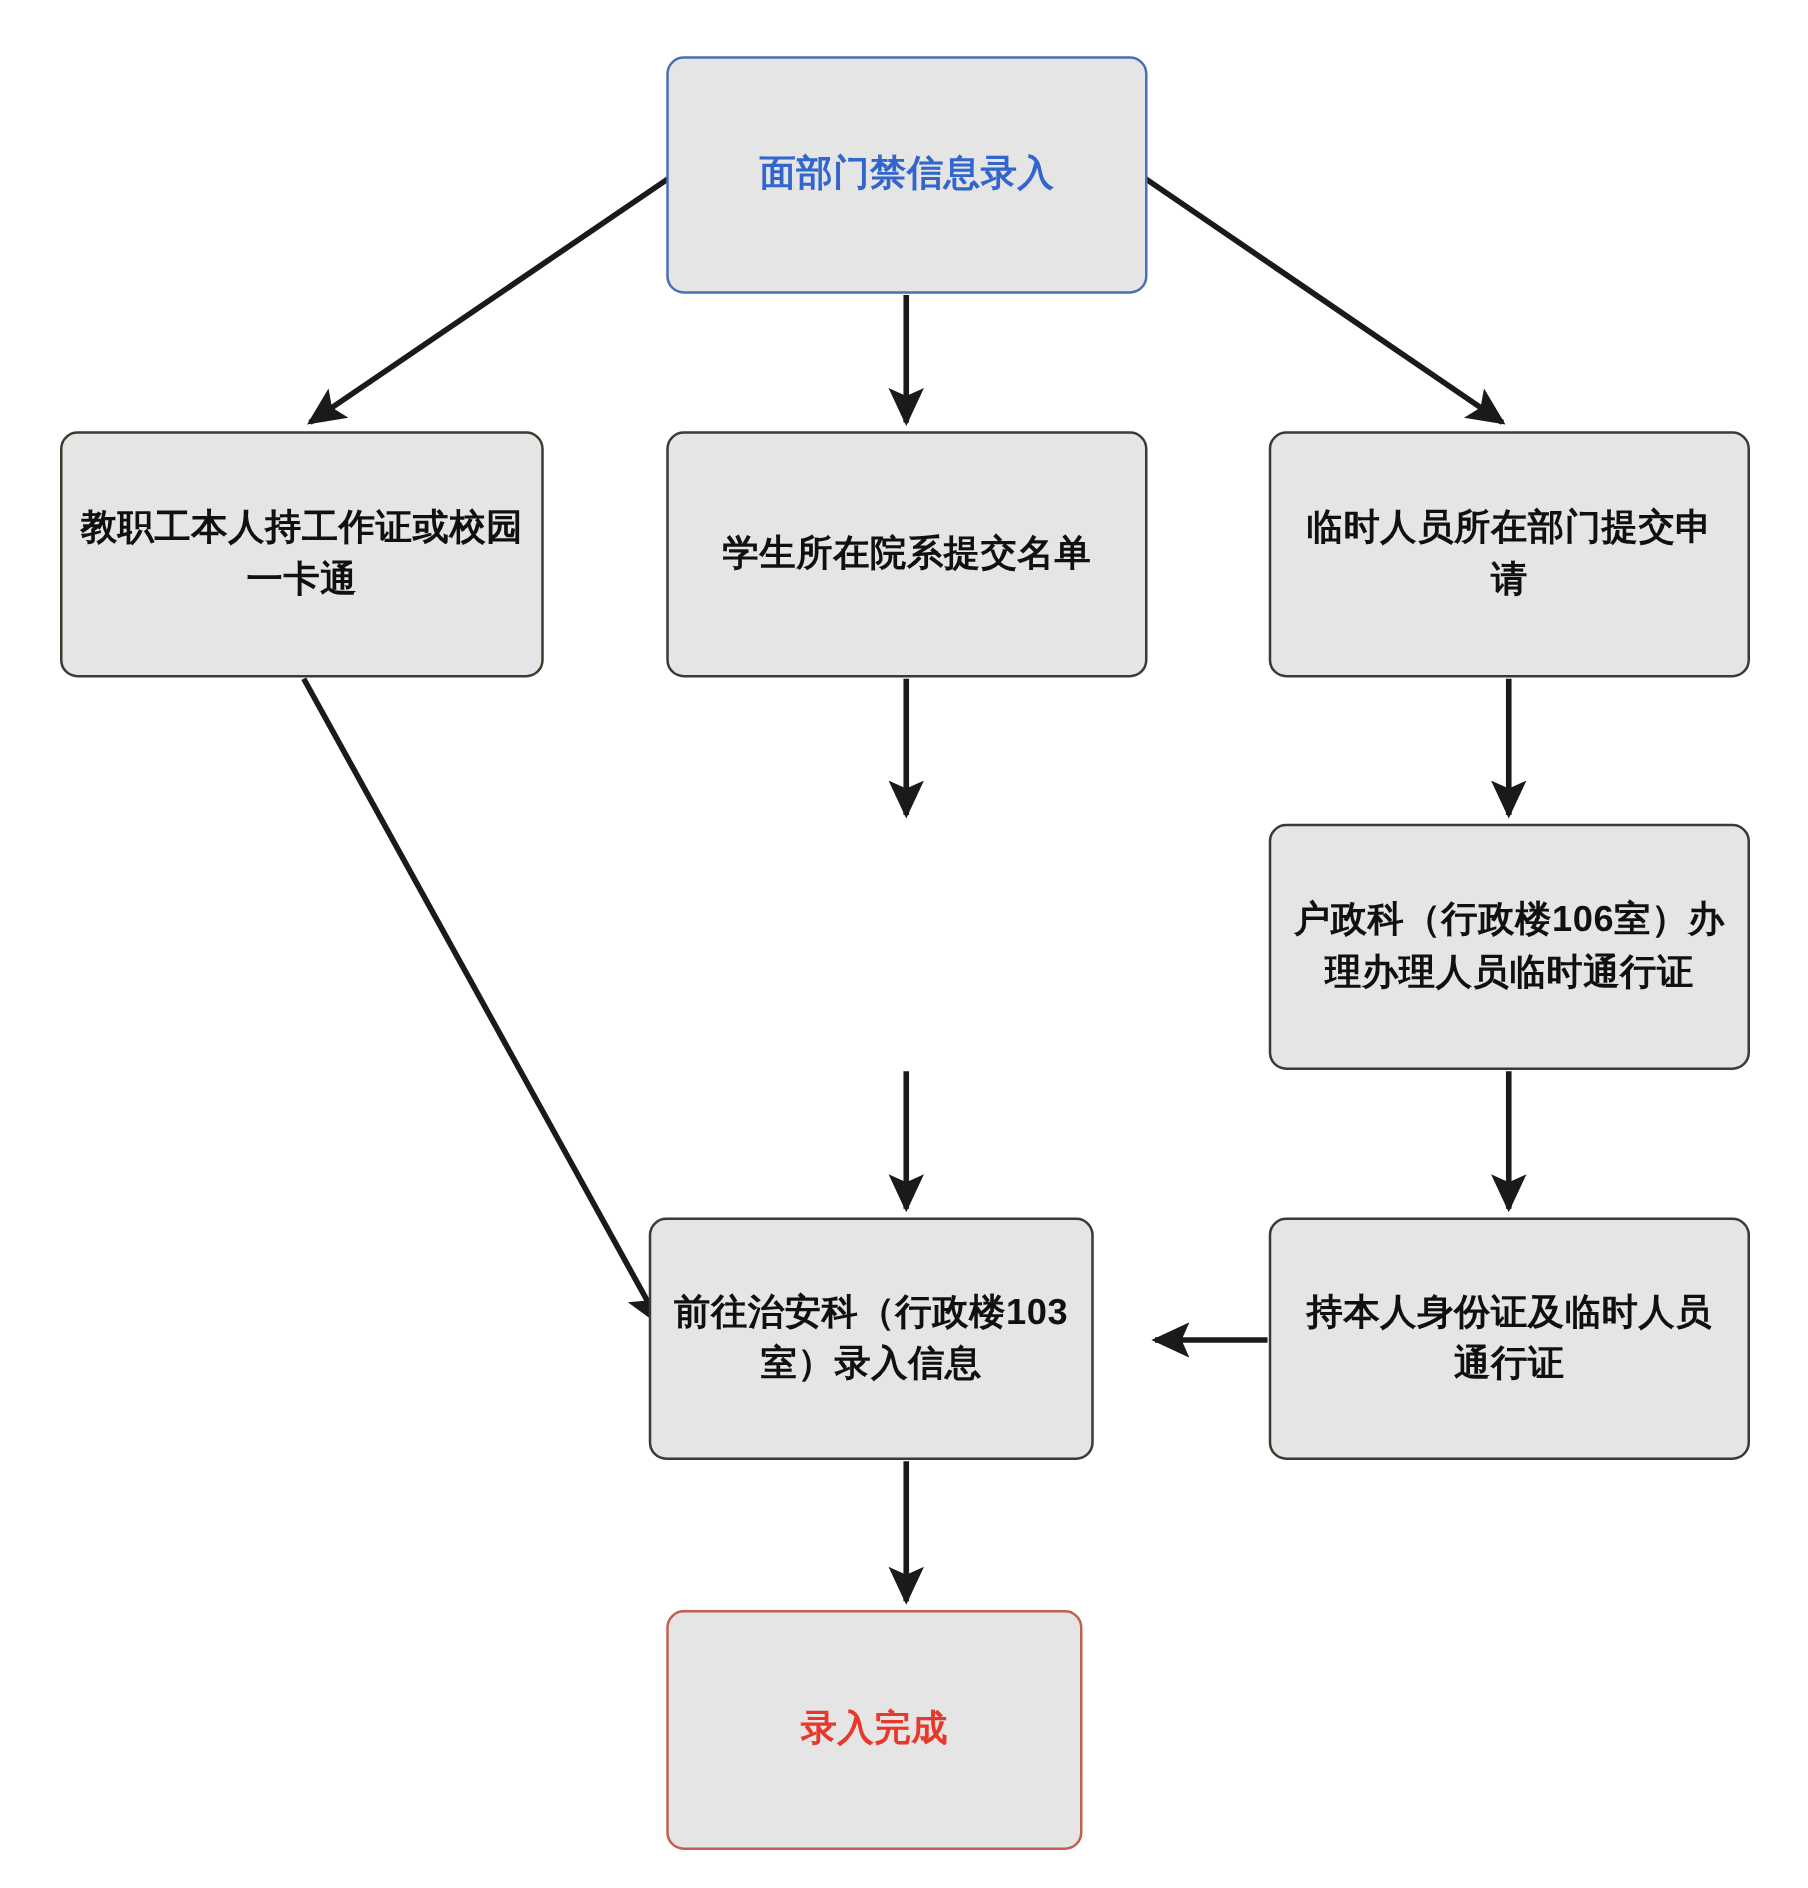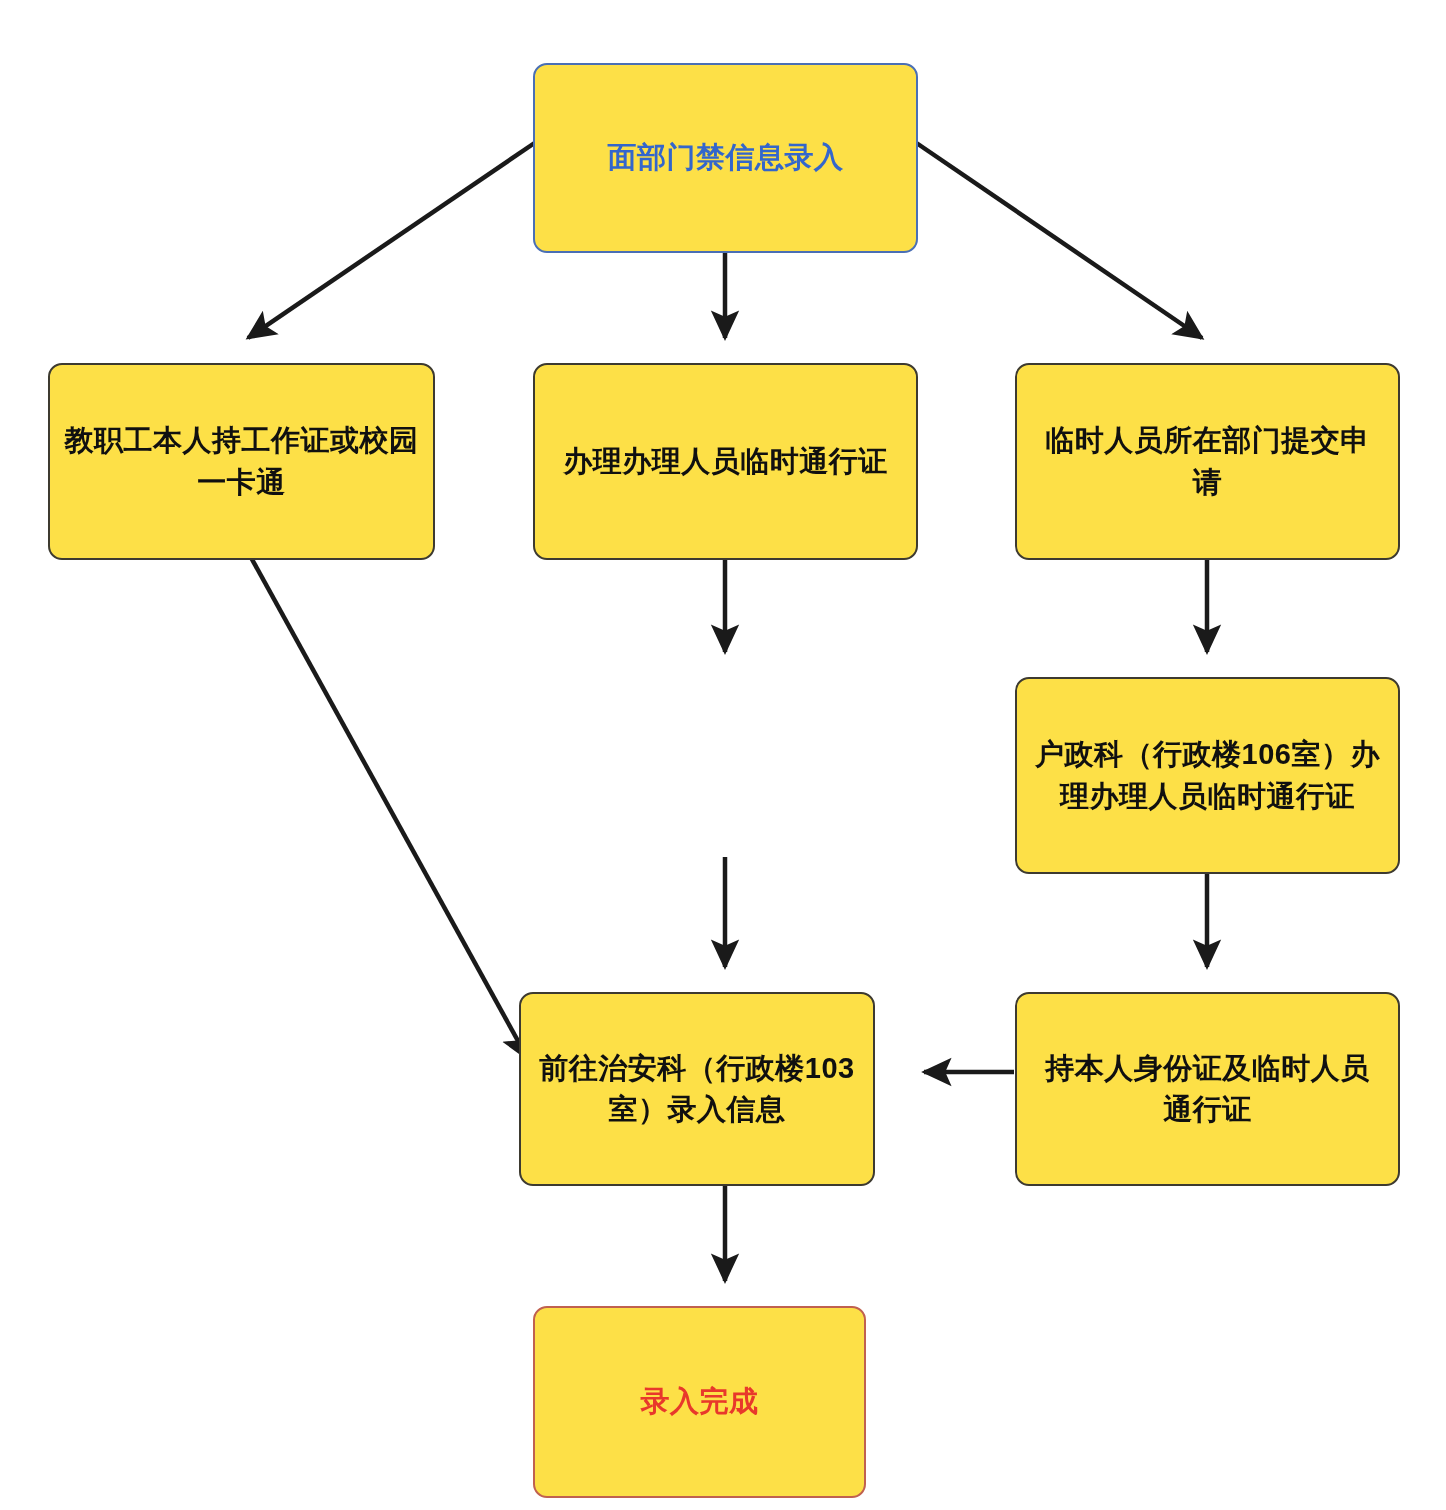--- a/index.html
+++ b/index.html
@@ -22,29 +22,28 @@
     position: absolute;
     left: 0;
     top: 0;
     width: 1446px;
     height: 1510px;
     pointer-events: none;
   }
   .node {
     position: absolute;
     box-sizing: border-box;
-    background: #fde047;
+    background: #e5e5e5;
     border: 2px solid #3d3a30;
     border-radius: 14px;
     display: flex;
     align-items: center;
     justify-content: center;
     text-align: center;
     z-index: 2;
-    margin-top: 18px;
   }
   .node .label {
     display: block;
     font-weight: bold;
     font-size: 29px;
     line-height: 1.42;
     letter-spacing: 0.5px;
     color: #101010;
     padding: 0 14px;
     word-break: break-all;
@@ -99,21 +98,21 @@
 
   <div class="node start" style="left:533px; top:45px; width:385px; height:190px;">
     <span class="label">面部门禁信息录入</span>
   </div>
 
   <div class="node" style="left:48px; top:345px; width:387px; height:197px;">
     <span class="label">教职工本人持工作证或校园一卡通</span>
   </div>
 
   <div class="node" style="left:533px; top:345px; width:385px; height:197px;">
-    <span class="label">办理办理人员临时通行证</span>
+    <span class="label">学生所在院系提交名单</span>
   </div>
 
   <div class="node" style="left:1015px; top:345px; width:385px; height:197px;text-align:center;">
     <span class="label">临时人员所在部门提交申请</span>
   </div>
 
 
   <div class="node" style="left:1015px; top:659px; width:385px; height:197px;justify-content:flex-end;">
     <span class="label">户政科（行政楼106室）办理办理人员临时通行证</span>
   </div>

